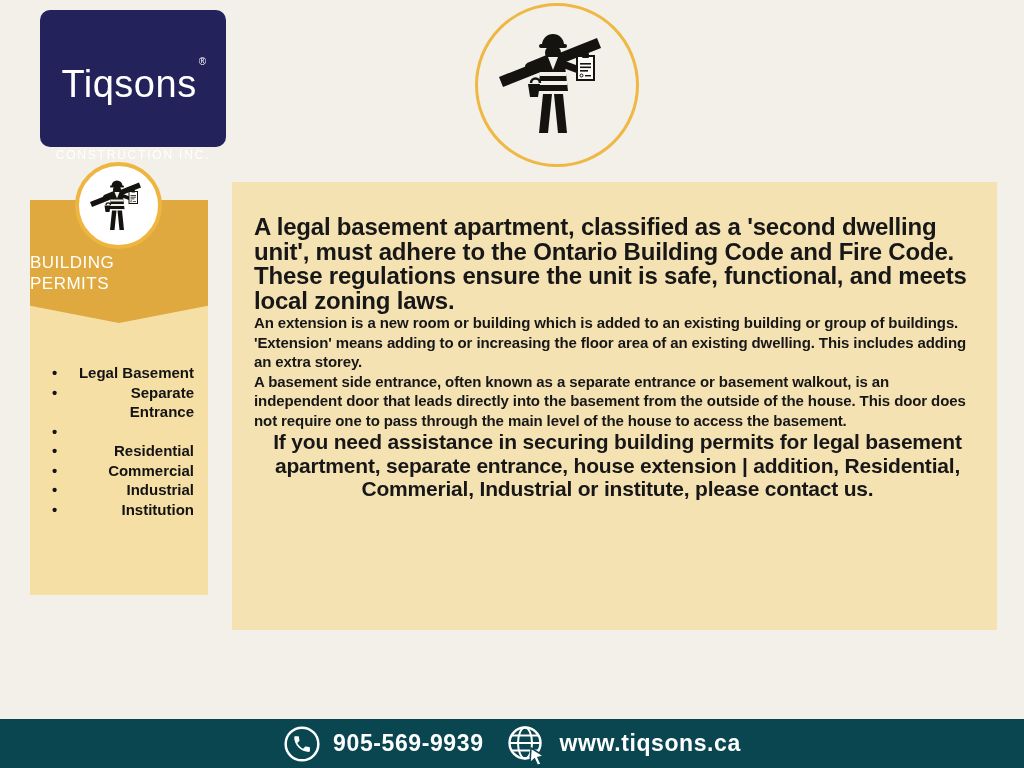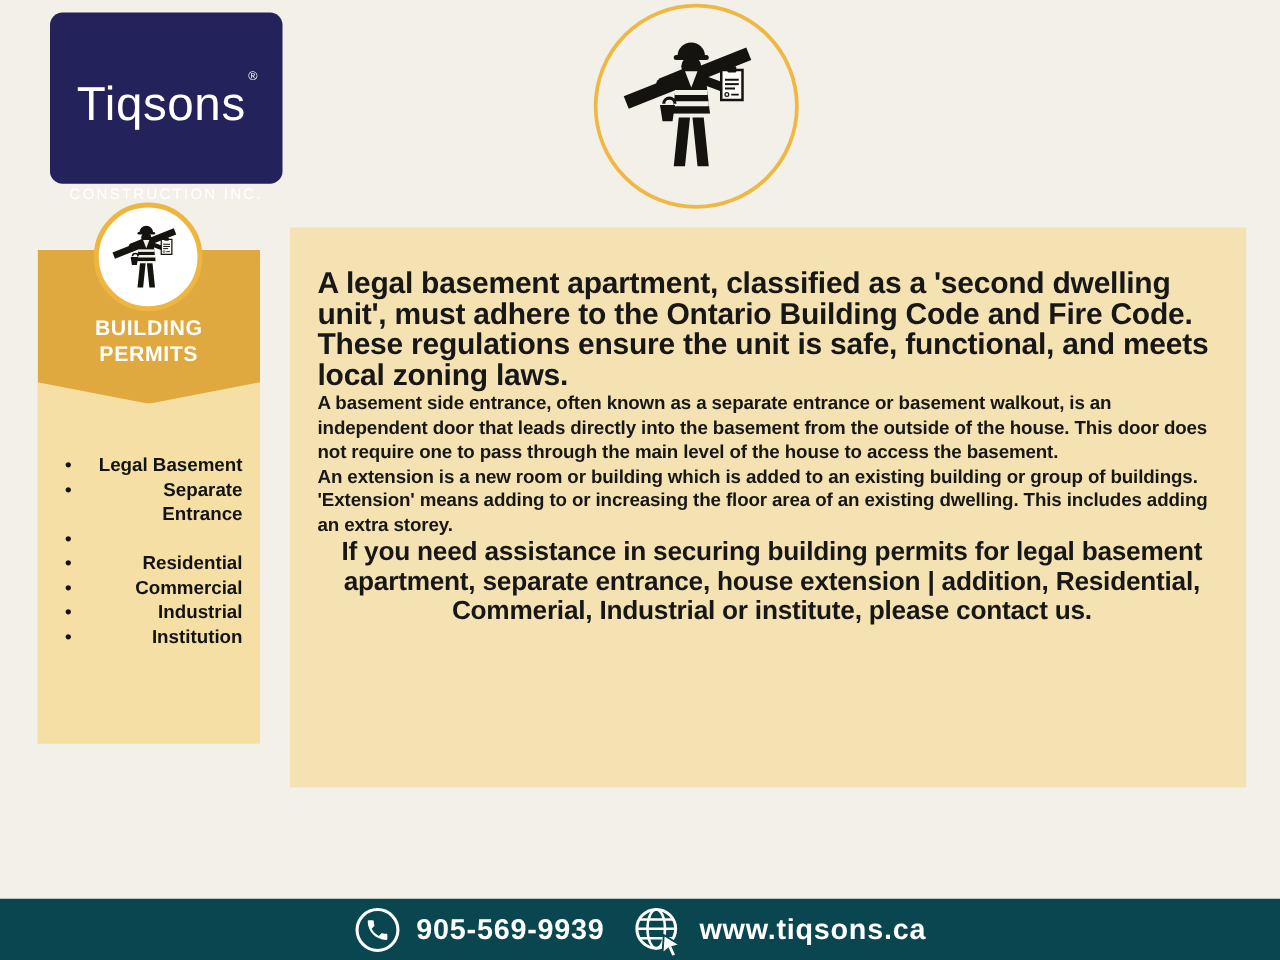--- a/index.html
+++ b/index.html
@@ -32,21 +32,21 @@
     clip-path:polygon(0 0,100% 0,100% 86%,50% 100%,0 86%);
   }
   .badge{
     position:absolute;left:75px;top:162px;width:79px;height:79px;
     background:#fff;border:4px solid #eeb53f;border-radius:50%;z-index:3;
     display:flex;align-items:center;justify-content:center;
   }
   .badge svg{width:60px;height:60px;}
   .ribbon-title{
     position:absolute;left:30px;top:252px;width:178px;z-index:3;
-    text-align:center;color:#fff;font-weight:bold;font-size:17px;
+    color:#fff;font-weight:normal;font-size:17px;
     line-height:21px;letter-spacing:.5px;white-space:pre-line;
   }
   .panel{
     position:absolute;left:30px;top:306px;width:178px;height:289px;
     background:#f5dfa5;z-index:1;
   }
   .permit-list{margin:0;padding:57px 8px 0 12px;list-style:none;}
   .permit-list li{display:flex;font-size:15px;font-weight:bold;line-height:19.5px;color:#131313;}
   .permit-list .bullet{width:26px;padding-left:10px;}
   .permit-list .item-text{flex:1;text-align:right;white-space:pre-line;padding-right:6px;}
@@ -162,22 +162,22 @@
       <li>
           <span class="bullet">•</span>
           <span class="item-text">Institution</span>
         </li>
     </ul>
   </div>
 
   <div class="content-box">
     <div class="content-inner">
       <p class="p-large p1">A legal basement apartment, classified as a 'second dwelling unit', must adhere to the Ontario Building Code and Fire Code. These regulations ensure the unit is safe, functional, and meets local zoning laws.</p>
+      <p class="p-small p3">An extension is a new room or building which is added to an existing building or group of buildings. 'Extension' means adding to or increasing the floor area of an existing dwelling. This includes adding an extra storey.</p>
       <p class="p-small p2">A basement side entrance, often known as a separate entrance or basement walkout, is an independent door that leads directly into the basement from the outside of the house. This door does not require one to pass through the main level of the house to access the basement.</p>
-      <p class="p-small p3">An extension is a new room or building which is added to an existing building or group of buildings. 'Extension' means adding to or increasing the floor area of an existing dwelling. This includes adding an extra storey.</p>
       <p class="p-large p4">If you need assistance in securing building permits for legal basement apartment, separate entrance, house extension | addition, Residential, Commerial, Industrial or institute,  please contact us.</p>
     </div>
   </div>
 
   <div class="footer">
     <div class="footer-item">
       <span class="footer-icon">
         <svg width="38" height="38" viewBox="0 0 40 40" fill="none">
           <circle cx="20" cy="20" r="17.2" stroke="#ffffff" stroke-width="2.6"></circle>
           <path fill="#ffffff" transform="translate(9,9) scale(0.92)" d="M6.62 10.79c1.44 2.83 3.76 5.14 6.59 6.59l2.2-2.21c.27-.27.67-.36 1.02-.24 1.12.37 2.33.57 3.57.57.55 0 1 .45 1 1V20c0 .55-.45 1-1 1-9.39 0-17-7.61-17-17 0-.55.45-1 1-1h3.5c.55 0 1 .45 1 1 0 1.25.2 2.45.57 3.57.11.35.03.74-.25 1.02l-2.2 2.2z"></path>

